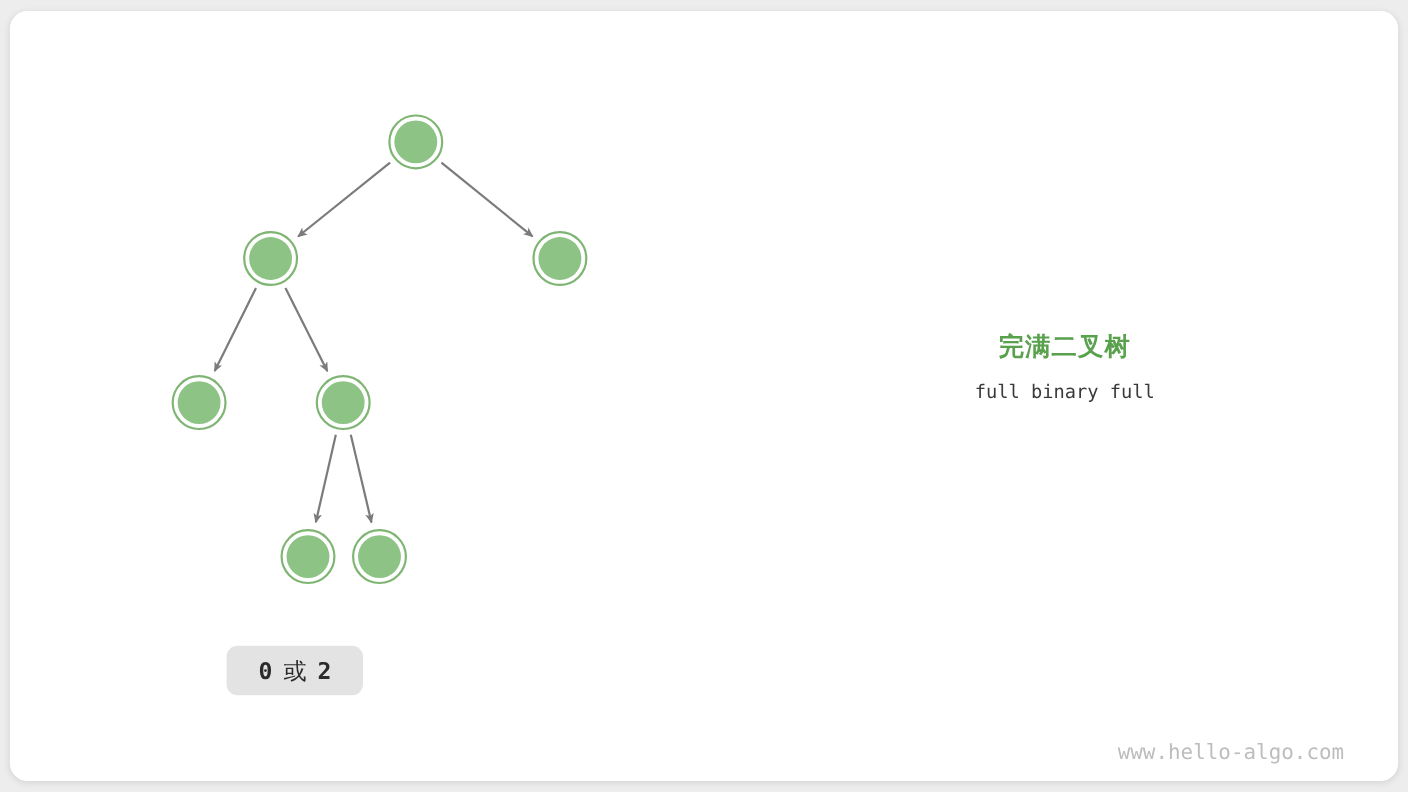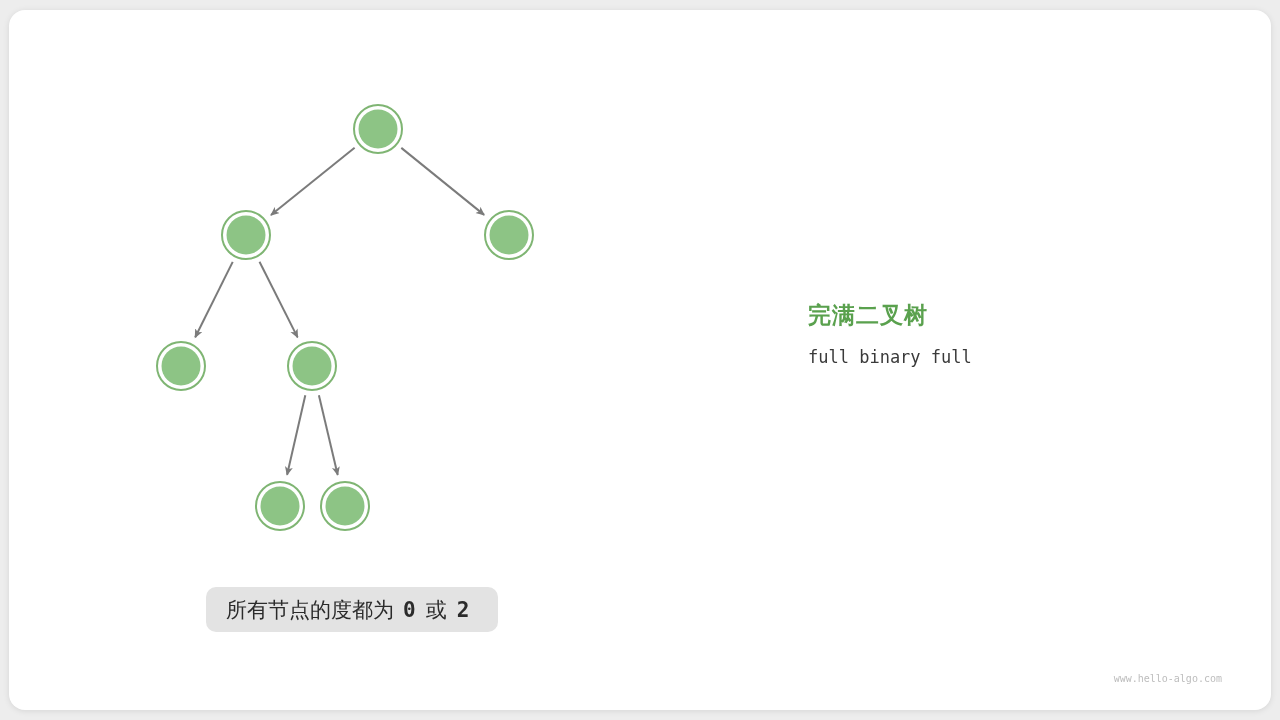--- a/index.html
+++ b/index.html
@@ -20,20 +20,21 @@
   .tree-svg {
     position: absolute;
     left: 0; top: 0;
     width: 1280px; height: 720px;
     pointer-events: none;
   }
   .title-block {
     position: absolute;
     left: 808px; top: 300px;
     width: 320px;
+    text-align: center;
   }
   .title-zh {
     font-size: 23px;
     font-weight: 700;
     color: #5aa14e;
     letter-spacing: 1px;
   }
   .title-en {
     margin-top: 16px;
     font-family: "DejaVu Sans Mono", "Liberation Mono", monospace;
@@ -56,21 +57,21 @@
   .caption .num {
     font-family: "DejaVu Sans Mono", "Liberation Mono", monospace;
     font-weight: 700;
     margin: 0 9px;
   }
   .caption .mid { margin: 0 1px; }
   .watermark {
     position: absolute;
     right: 58px; top: 673px;
     font-family: "DejaVu Sans Mono", "Liberation Mono", monospace;
-    font-size: 10px;
+    font-size: 19px;
     color: #bdbdbd;
   }
 </style>
 </head>
 <body>
 
 <div class="card"></div>
 
 <svg id="tree-svg" class="tree-svg" viewBox="0 0 1280 720" xmlns="http://www.w3.org/2000/svg">
   <defs>
@@ -117,19 +118,18 @@
       </g>
     </g>
 </svg>
 
 <div class="title-block">
   <div class="title-zh">完满二叉树</div>
   <div class="title-en">full binary full</div>
 </div>
 
 <div class="caption">
-  <span>所有节点的度都为</span>
   <span class="num">0</span>
   <span class="mid">或</span>
   <span class="num">2</span>
 </div>
 
 <div class="watermark">www.hello-algo.com</div>
 
 </body></html>

